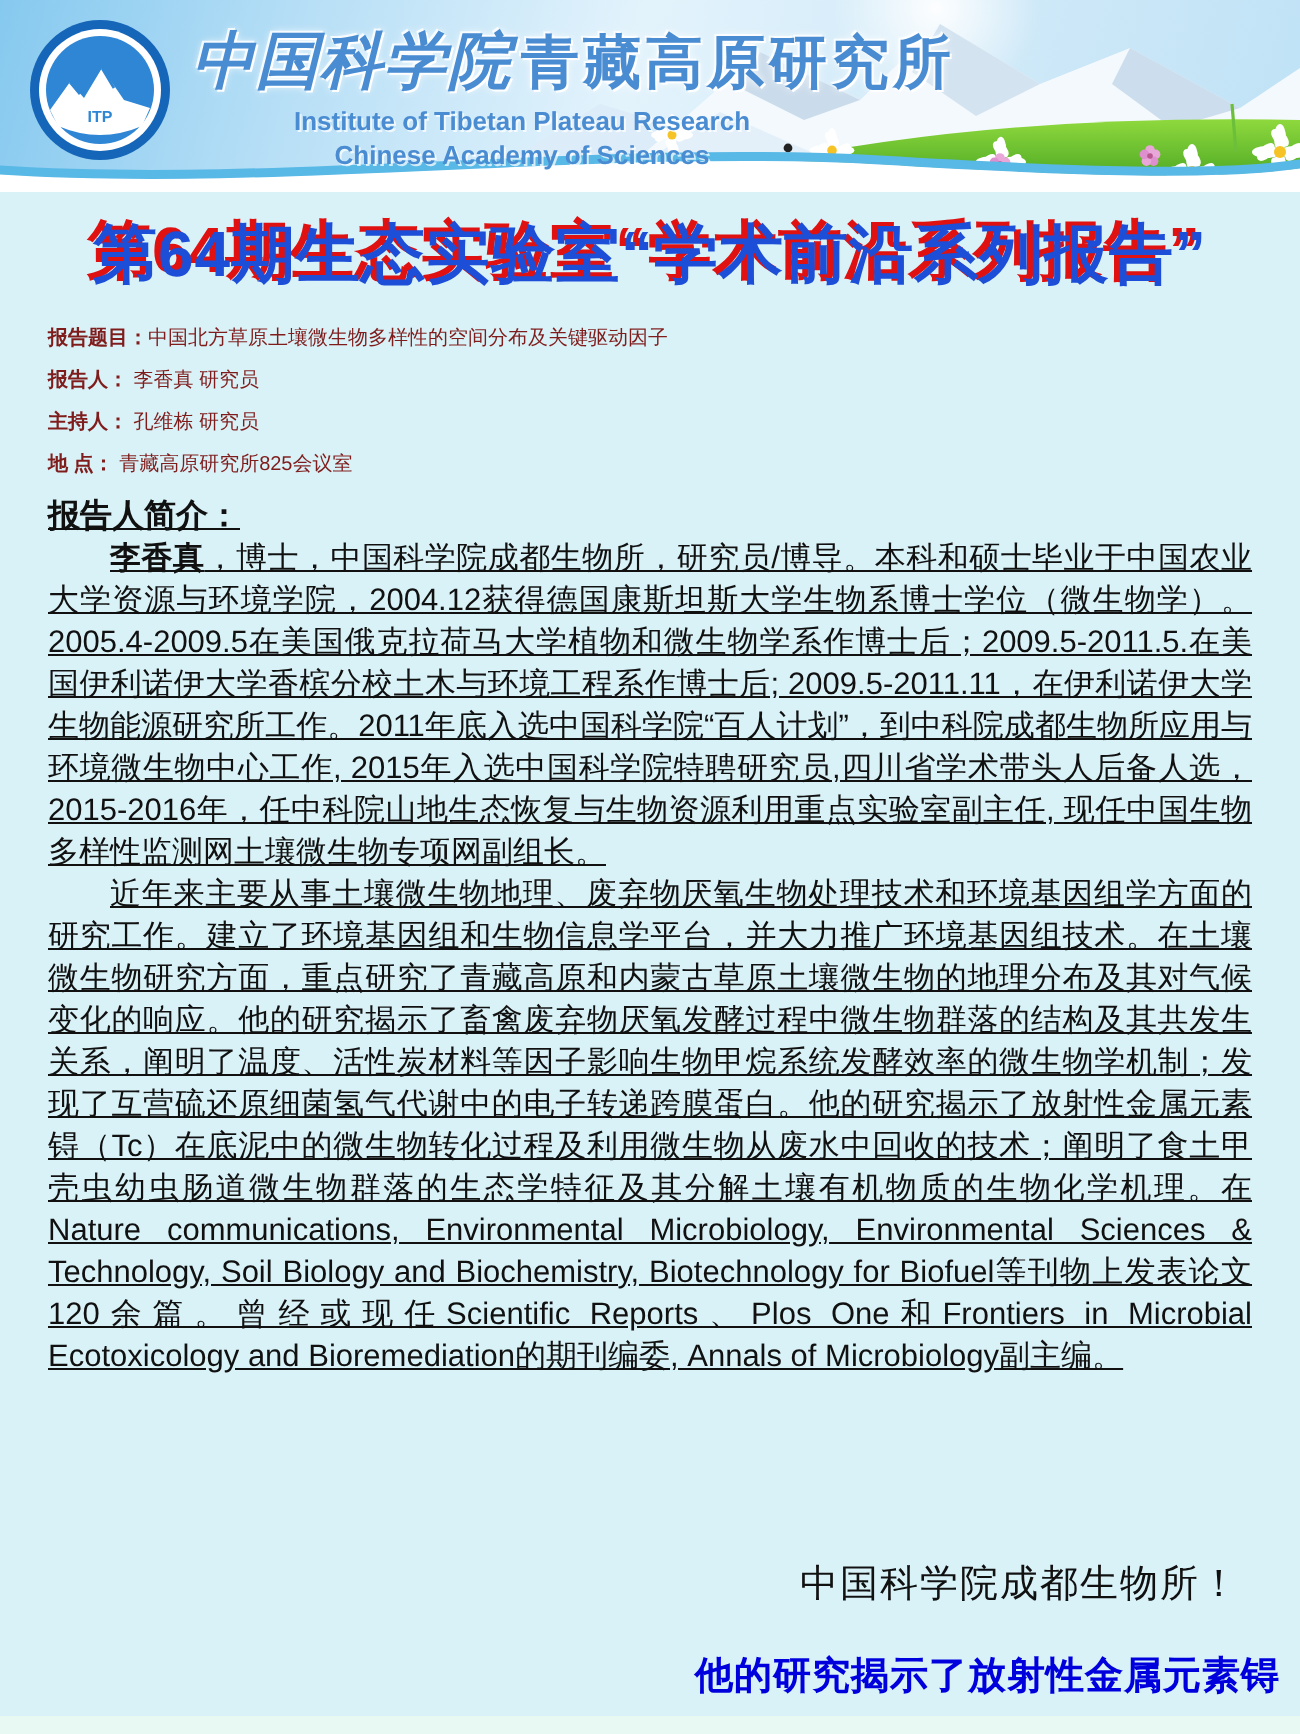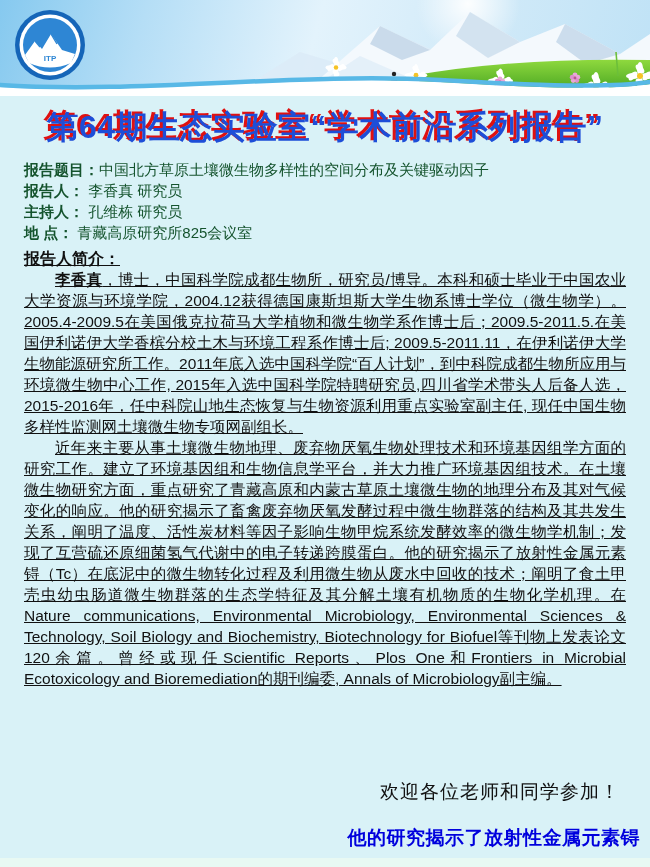--- a/index.html
+++ b/index.html
@@ -32,21 +32,21 @@
     margin:10px 10px 0; text-align:center;
     font-size:32px; font-weight:900; color:#1d4ed8;
     text-shadow:-3px -2px 0 #e01111;
     letter-spacing:0.5px;
   }
   
   .intro {
     margin:13px 24px 0; font-size:16px; line-height:21px;
     color:#111; text-indent:2em; text-align:justify;
   }
-  .details { margin:9px 24px 0; font-size:15px; color:#14532d; }
+  .details { margin:9px 24px 0; font-size:10px; color:#7f1d1d; }
   .details .row { line-height:21px; }
   .details .lbl { font-weight:700; }
   .bio { margin:5px 24px 0; color:#111;text-decoration:underline; }
   .bio-h { font-weight:700; font-size:16px; line-height:21px; }
   .bio-p { font-size:15.5px; line-height:21px; text-align:justify; text-indent:2em; }
   .bio-p b { font-weight:700; }
   
   .welcome {
     position:absolute; right:30px; bottom:62px;
     font-size:19px; color:#111; letter-spacing:1px;
@@ -129,20 +129,28 @@
       <svg viewBox="0 0 72 72" aria-hidden="true">
         <circle cx="36" cy="36" r="35" fill="#1565b8"></circle>
         <circle cx="36" cy="36" r="30.5" fill="#ffffff"></circle>
         <circle cx="36" cy="36" r="27" fill="#2e86d4"></circle>
         <path d="M11,46 L21,32 L28,40 L37,25 L48,41 L61,45 L57,54 Q36,63 15,54 Z" fill="#ffffff"></path>
         <path d="M21,32 L26,38 M37,25 L43,35" stroke="#2e86d4" stroke-width="1.4" fill="none"></path>
         <text x="36" y="52" font-size="8" fill="#2e86d4" text-anchor="middle" font-weight="bold" font-family="Liberation Sans, sans-serif">ITP</text>
       </svg>
     </div>
 
+    <div class="org">
+      <div class="org-cn">
+        <span class="callig">中国科学院</span>
+        <span class="org-itp">青藏高原研究所</span>
+      </div>
+      <div class="org-en">Institute of Tibetan Plateau Research</div>
+      <div class="org-en">Chinese Academy of Sciences</div>
+    </div>
   </header>
 
   <h1 class="title">第64期生态实验室“学术前沿系列报告”</h1>
 
 
   <div class="details">
     <div class="row">
       <b class="lbl">报告题目：</b><span>中国北方草原土壤微生物多样性的空间分布及关键驱动因子</span>
     </div>
     <div class="row">
@@ -155,17 +163,17 @@
       <b class="lbl">地 点：</b> <span>青藏高原研究所825会议室</span>
     </div>
   </div>
 
   <div class="bio">
     <div class="bio-h">报告人简介：</div>
     <p class="bio-p"><b>李香真</b><span>，博士，中国科学院成都生物所，研究员/博导。本科和硕士毕业于中国农业大学资源与环境学院，2004.12获得德国康斯坦斯大学生物系博士学位（微生物学）。2005.4-2009.5在美国俄克拉荷马大学植物和微生物学系作博士后；2009.5-2011.5.在美国伊利诺伊大学香槟分校土木与环境工程系作博士后; 2009.5-2011.11，在伊利诺伊大学生物能源研究所工作。2011年底入选中国科学院“百人计划”，到中科院成都生物所应用与环境微生物中心工作, 2015年入选中国科学院特聘研究员,四川省学术带头人后备人选，2015-2016年，任中科院山地生态恢复与生物资源利用重点实验室副主任, 现任中国生物多样性监测网土壤微生物专项网副组长。</span></p>
     <p class="bio-p">近年来主要从事土壤微生物地理、废弃物厌氧生物处理技术和环境基因组学方面的研究工作。建立了环境基因组和生物信息学平台，并大力推广环境基因组技术。在土壤微生物研究方面，重点研究了青藏高原和内蒙古草原土壤微生物的地理分布及其对气候变化的响应。他的研究揭示了畜禽废弃物厌氧发酵过程中微生物群落的结构及其共发生关系，阐明了温度、活性炭材料等因子影响生物甲烷系统发酵效率的微生物学机制；发现了互营硫还原细菌氢气代谢中的电子转递跨膜蛋白。他的研究揭示了放射性金属元素锝（Tc）在底泥中的微生物转化过程及利用微生物从废水中回收的技术；阐明了食土甲壳虫幼虫肠道微生物群落的生态学特征及其分解土壤有机物质的生物化学机理。在Nature communications, Environmental Microbiology, Environmental Sciences &amp; Technology, Soil Biology and Biochemistry, Biotechnology for Biofuel等刊物上发表论文120余篇。曾经或现任Scientific Reports、Plos One和Frontiers in Microbial Ecotoxicology and Bioremediation的期刊编委, Annals of Microbiology副主编。</p>
   </div>
 
-  <div class="welcome">欢迎各位老师和同学参加！</div>
+  <div class="welcome">中国科学院成都生物所！</div>
   <div class="signature">他的研究揭示了放射性金属元素锝</div>
   <div class="bottom-strip"></div>
 
 </div>
 
 </body></html>

